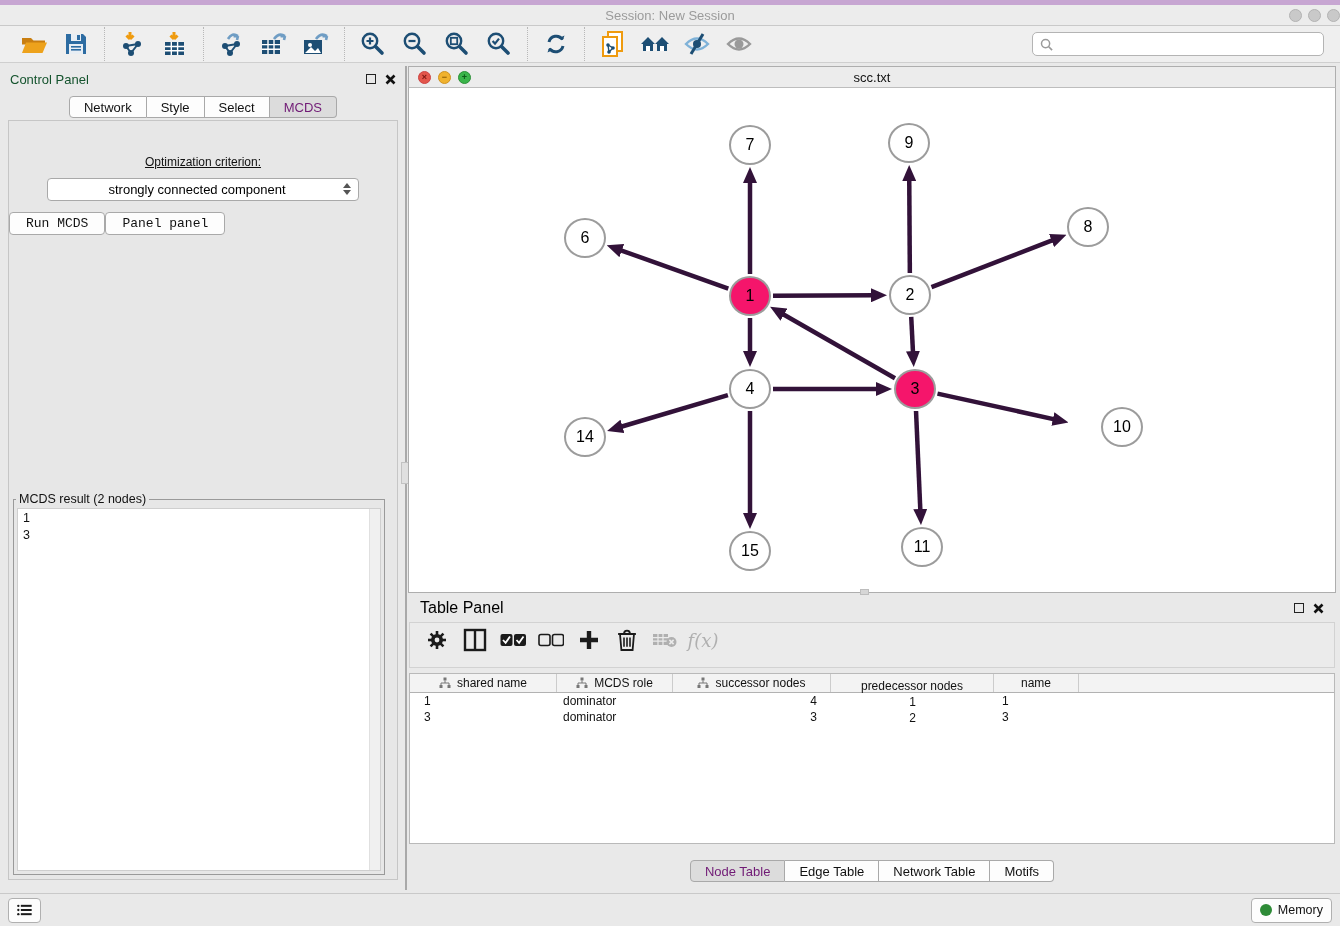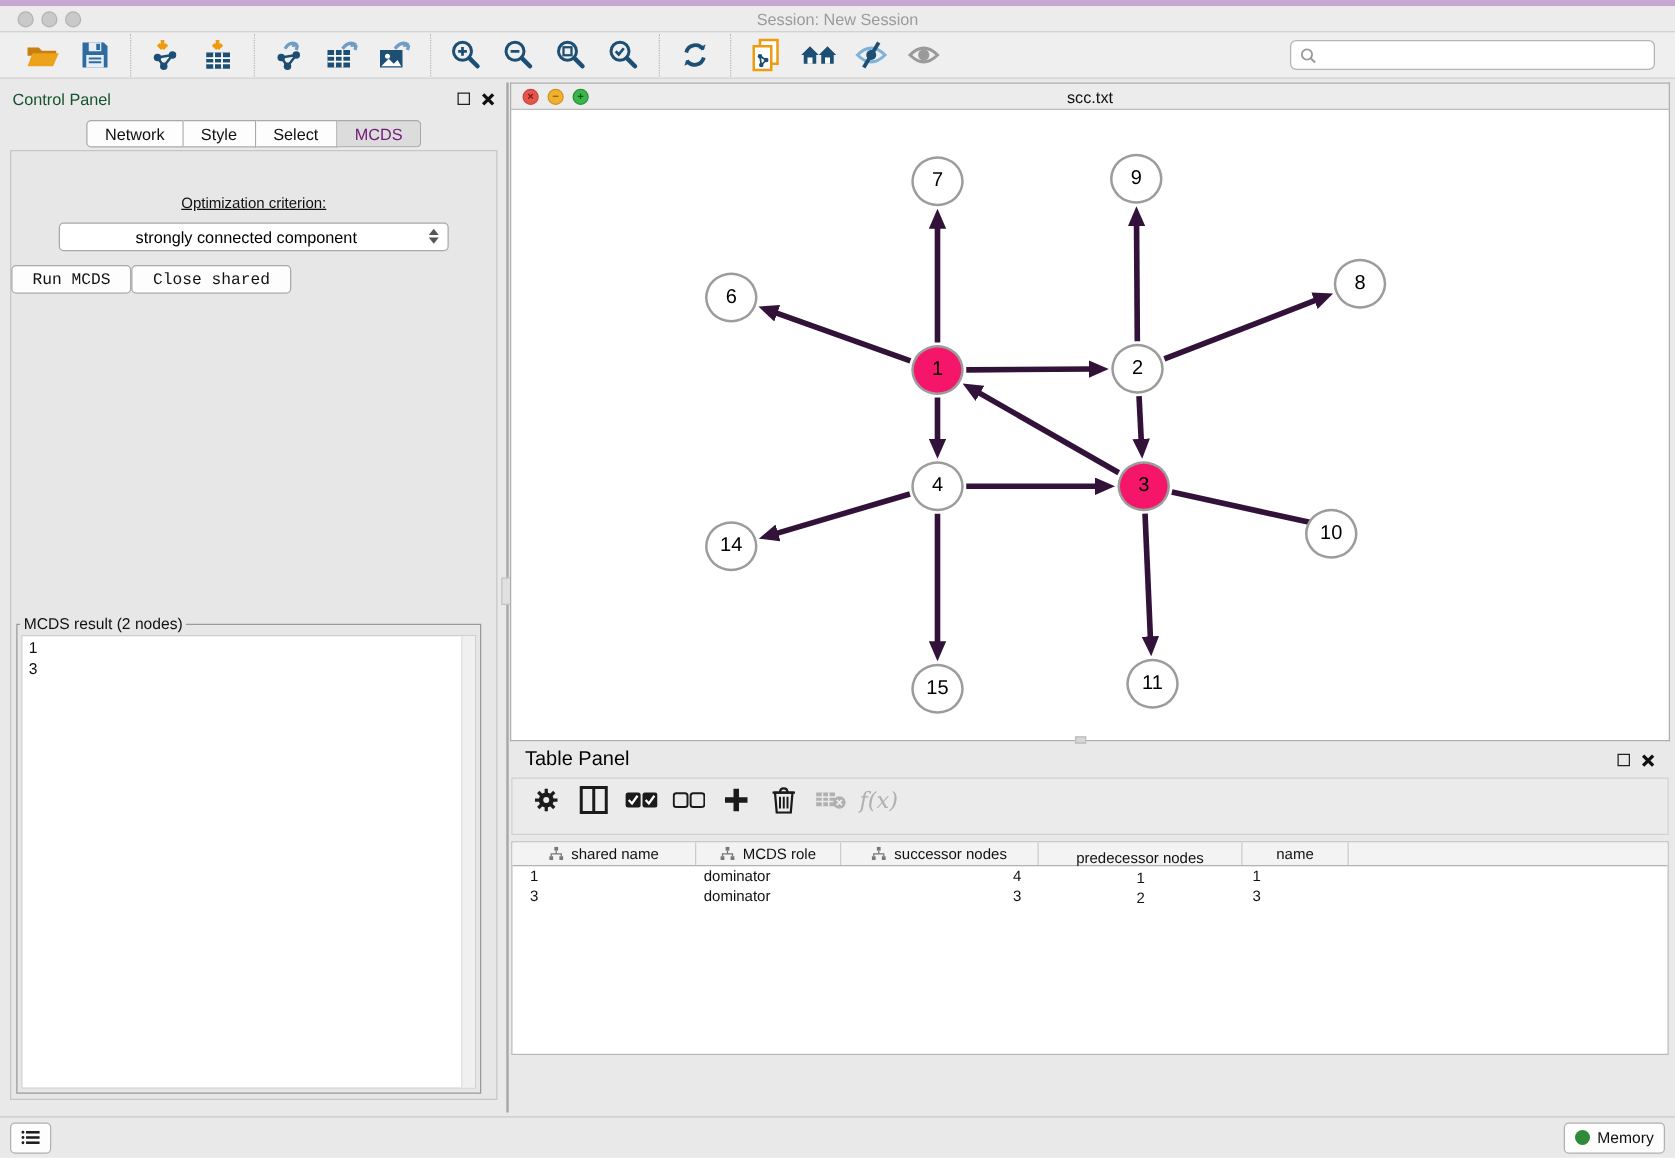--- a/index.html
+++ b/index.html
@@ -1,21 +1,21 @@
 <!DOCTYPE html>
 <html><head>
 <meta charset="utf-8">
 <style>
   * { box-sizing: border-box; margin: 0; padding: 0; }
   html,body { font-family: "Liberation Sans", sans-serif; }
   .screen { position: relative; width: 1340px; height: 926px; background:#e9e9e9; overflow:hidden; }
 
   
   .desktop-strip { position:absolute; left:0; top:0; width:100%; height:5px; background:#c7a6d2; }
-  .titlebar { position:absolute; left:0; top:5px; width:100%; height:21px; background:#ececec; border-bottom:1px solid #c9c9c9; display:flex; align-items:center; }
+  .titlebar { position:absolute; left:0; top:5px; width:100%; height:21px; background:#ececec; border-bottom:1px solid #c9c9c9; display:flex; align-items:center;justify-content:flex-end; }
   .traffic { display:flex; gap:6px; margin-left:14px; }
   .tl { width:13px; height:13px; border-radius:50%; background:#c9c9c9; border:1px solid #b3b3b3; display:flex; align-items:center; justify-content:center; font-size:9px; font-weight:bold; line-height:1; }
   .titlebar .wtitle { position:absolute; left:0; right:0; text-align:center; color:#9b9b9b; font-size:13px; }
 
   
   .toolbar { position:absolute; left:0; top:26px; width:100%; height:37px; background:#efefef; border-bottom:1px solid #cfcfcf; display:flex; align-items:center; padding:0 6px; }
   .tgroup { display:flex; align-items:center; padding:0 7px; height:34px; }
   .tgroup.sep { border-left:1px dotted #b8b8b8; }
   .tbtn { width:42px; height:32px; display:flex; align-items:center; justify-content:center; }
   .tbtn svg { display:block; }
@@ -269,21 +269,21 @@
       <div class="opt-label">Optimization criterion:</div>
       <div class="dropdown">
         <span>strongly connected component</span>
         <span class="stepper">
             <i class="up"></i>
             <i class="dn"></i>
           </span>
       </div>
       <div class="btn-row">
         <span class="pushbtn">Run MCDS</span>
-        <span class="pushbtn">Close shared</span>
+        <span class="pushbtn">Panel panel</span>
       </div>
       <fieldset class="result-fieldset">
         <legend>MCDS result (2 nodes)</legend>
         <div class="result-inner">
           <div class="result-lines">
             <div>1</div>
             <div>3</div>
           </div>
           <div class="result-scroll"></div>
         </div>
@@ -328,21 +328,21 @@
       <div id="graph-nodes">
           <div class="node" style="left: 341px; top: 57px;">7</div>
           <div class="node" style="left: 500px; top: 55px;">9</div>
           <div class="node" style="left: 176px; top: 150px;">6</div>
           <div class="node" style="left: 679px; top: 139px;">8</div>
           <div class="node hl" style="left: 341px; top: 208px;">1</div>
           <div class="node" style="left: 501px; top: 207px;">2</div>
           <div class="node" style="left: 341px; top: 301px;">4</div>
           <div class="node hl" style="left: 506px; top: 301px;">3</div>
           <div class="node" style="left: 176px; top: 349px;">14</div>
-          <div class="node" style="left: 656px; top: 339px;">10</div>
+          <div class="node" style="left: 713px; top: 339px;">10</div>
           <div class="node" style="left: 341px; top: 463px;">15</div>
           <div class="node" style="left: 513px; top: 459px;">11</div>
         </div>
     </div>
     <div class="nw-grip"></div>
   </div>
 
   <div class="table-panel">
     <div class="tp-head">
       <span class="ptitle">Table Panel</span>
@@ -459,20 +459,26 @@
         <span class="td c4" style="padding-left:8px">1</span>
       </div>
       <div class="trow">
         <span class="td c0">3</span>
         <span class="td c1" style="padding-left:6px">dominator</span>
         <span class="td c2 right">3</span>
         <span class="td c3 right">2</span>
         <span class="td c4" style="padding-left:8px">3</span>
       </div>
     </div>
+    <div class="tp-tabs">
+      <span class="tab active">Node Table</span>
+      <span class="tab">Edge Table</span>
+      <span class="tab">Network Table</span>
+      <span class="tab">Motifs</span>
+    </div>
   </div>
 
   <div class="statusbar">
     <span class="sbtn" style="width:33px">
       <svg width="18" height="14" viewBox="0 0 18 14">
         <circle cx="1.6" cy="2" r="1.4" fill="#1b1b1b"></circle>
           <rect x="4.6" y="0.8" width="13" height="2.4" fill="#1b1b1b"></rect>
         <circle cx="1.6" cy="7" r="1.4" fill="#1b1b1b"></circle>
           <rect x="4.6" y="5.8" width="13" height="2.4" fill="#1b1b1b"></rect>
         <circle cx="1.6" cy="12" r="1.4" fill="#1b1b1b"></circle>

